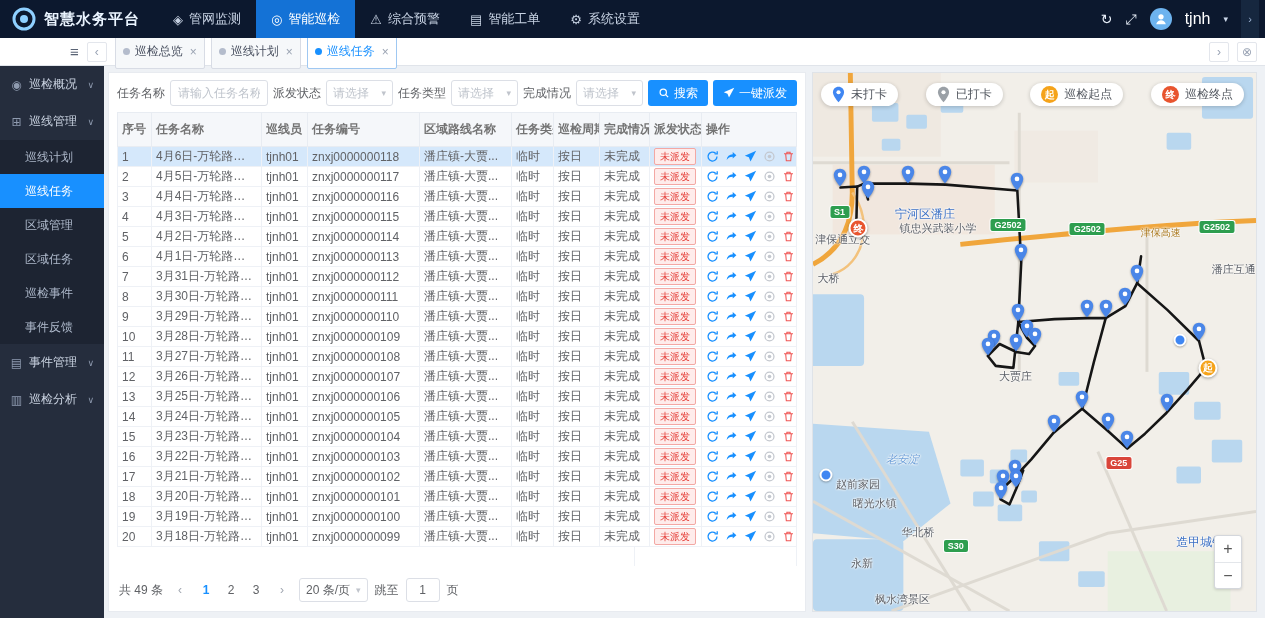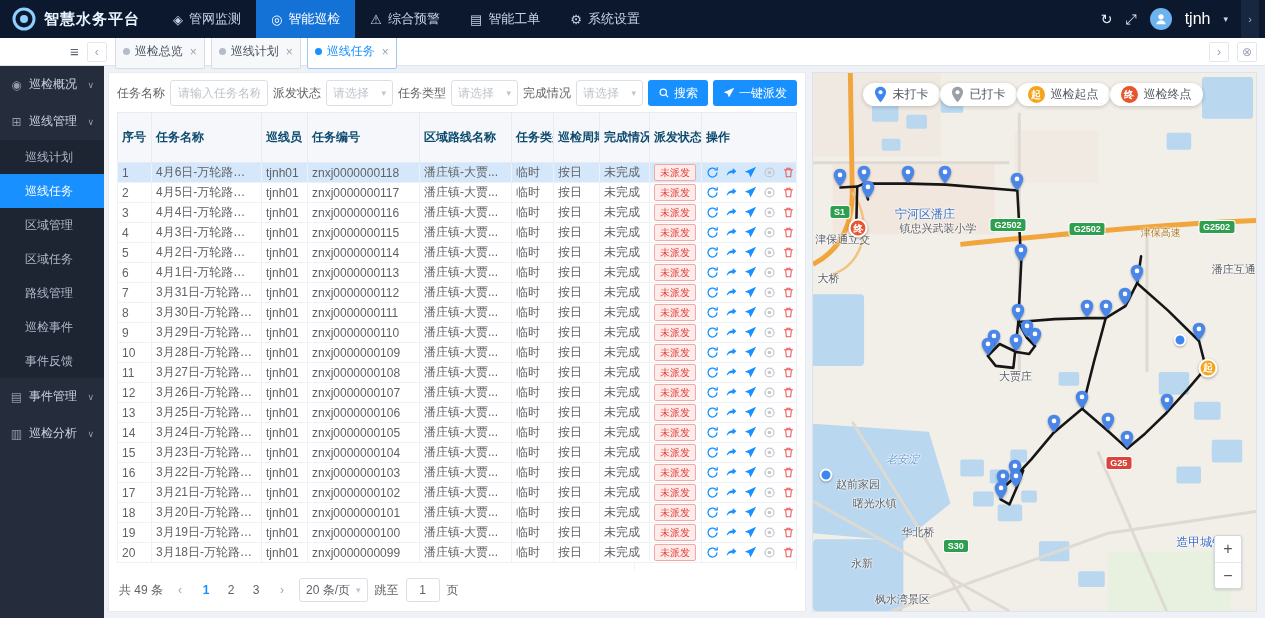--- a/index.html
+++ b/index.html
@@ -47,40 +47,40 @@
 .f-input{height:26px;width:98px;border:1px solid #dcdfe6;border-radius:3px;padding:0 7px;font-size:12px;color:#606266;outline:none}
 .f-input::placeholder{color:#bfc4cc}
 .f-select{height:26px;width:74px;border:1px solid #dcdfe6;border-radius:3px;display:flex;align-items:center;justify-content:space-between;padding:0 6px;color:#bfc4cc;font-size:12px;cursor:pointer;background:#fff}
 .sel-caret{font-size:9px;color:#c0c4cc}
 .btn{height:26px;border-radius:3px;background:#1890ff;color:#fff;font-size:12px;display:inline-flex;align-items:center;gap:4px;padding:0 10px;border:none;cursor:pointer;white-space:nowrap}
 .btn svg{flex:0 0 auto}
 .btn-dispatch{margin-left:auto}
 
 .tbl-wrap{padding:0 8px}
 table{width:100%;border-collapse:collapse;table-layout:fixed;font-size:12px}
-th{background:#f5f7fa;color:#0c4a6e;font-weight:bold;height:15px;padding:16px 4px;border:1px solid #e8ecf2;text-align:left;white-space:nowrap;overflow:hidden}
+th{background:#f5f7fa;color:#737373;font-weight:bold;height:15px;padding:8px 4px;border:1px solid #e8ecf2;text-align:left;white-space:nowrap;overflow:hidden}
 td{height:20px;padding:0 4px;border:1px solid #eef1f6;color:#606266;white-space:nowrap;overflow:hidden;text-overflow:ellipsis;background:#fff}
 tr.active td{background:#d5e8fb}
 .badge{display:inline-block;padding:0 5px;border:1px solid #f3a8a4;background:#feeceb;color:#e5403a;border-radius:2px;font-size:10px;line-height:15px}
 .ops{display:flex;align-items:center;gap:6px}
 .op{display:inline-flex;width:13px;height:13px;cursor:pointer}
 .op svg{width:13px;height:13px}
 .filler{flex:1;margin:0 8px;position:relative;min-height:10px}
 .filler::before{content:"";position:absolute;top:0;bottom:26%;right:162px;border-left:1px solid #eef1f6}
 .filler::after{content:"";position:absolute;top:0;bottom:26%;right:0;border-left:1px solid #eef1f6}
 
 .pager{display:flex;align-items:center;gap:7px;padding:5px 10px 9px;font-size:12px;color:#606266}
 .pg-arrow{width:20px;height:22px;display:flex;align-items:center;justify-content:center;color:#a0a6b0;cursor:pointer}
 .pg-num{min-width:18px;height:22px;display:flex;align-items:center;justify-content:center;color:#606266;cursor:pointer}
 .pg-num.active{color:#1890ff;font-weight:bold}
 .pg-size{height:24px;border:1px solid #dcdfe6;border-radius:3px;display:flex;align-items:center;gap:6px;padding:0 6px;color:#606266;cursor:pointer;background:#fff}
 .jump-input{width:34px;height:24px;border:1px solid #dcdfe6;border-radius:3px;text-align:center;font-size:12px;color:#606266;outline:none}
 
 .map-svg{position:absolute;inset:0;width:100%;height:100%}
-.legend{position:absolute;top:10px;left:8px;right:12px;display:flex;justify-content:center;z-index:10}
+.legend{position:absolute;top:10px;left:8px;right:12px;display:flex;justify-content:space-between;z-index:10}
 .legend-item{display:flex;align-items:center;gap:6px;background:#fff;border-radius:15px;padding:3px 11px;box-shadow:0 1px 4px rgba(0,0,0,.2);font-size:12px;color:#51565e;cursor:pointer}
 .legend-item svg{width:13px;height:17px}
 .ldot{display:none;width:17px;height:17px;border-radius:50%;color:#fff;font-size:10px;font-weight:bold;align-items:center;justify-content:center;background:var(--c,#f5a31a)}
 .legend-item.start .ldot,.legend-item.end .ldot{display:flex}
 .marker{position:absolute;width:15px;height:19px;transform:translate(-50%,-100%);z-index:6;cursor:pointer}
 .marker svg{width:15px;height:19px;filter:drop-shadow(0 1px 1px rgba(0,0,0,.35))}
 .mdot{display:none;width:19px;height:19px;border-radius:50%;border:2px solid #fff;color:#fff;font-size:10px;font-weight:bold;align-items:center;justify-content:center;background:var(--c,#f5a31a);box-shadow:0 1px 3px rgba(0,0,0,.35)}
 .marker.start,.marker.end{transform:translate(-50%,-50%)}
 .marker.start .mdot,.marker.end .mdot{display:flex}
 .marker.start .mdot{background:#f5a31a}
@@ -213,25 +213,20 @@
       <span>区域管理</span>
 
     </div>
 
     <div class="side-item sub">
 
       <span>区域任务</span>
 
     </div>
 
-    <div class="side-item sub">
-
-      <span>路线管理</span>
-
-    </div>
 
     <div class="side-item sub">
 
       <span>巡检事件</span>
 
     </div>
 
     <div class="side-item sub">
 
       <span>事件反馈</span>

